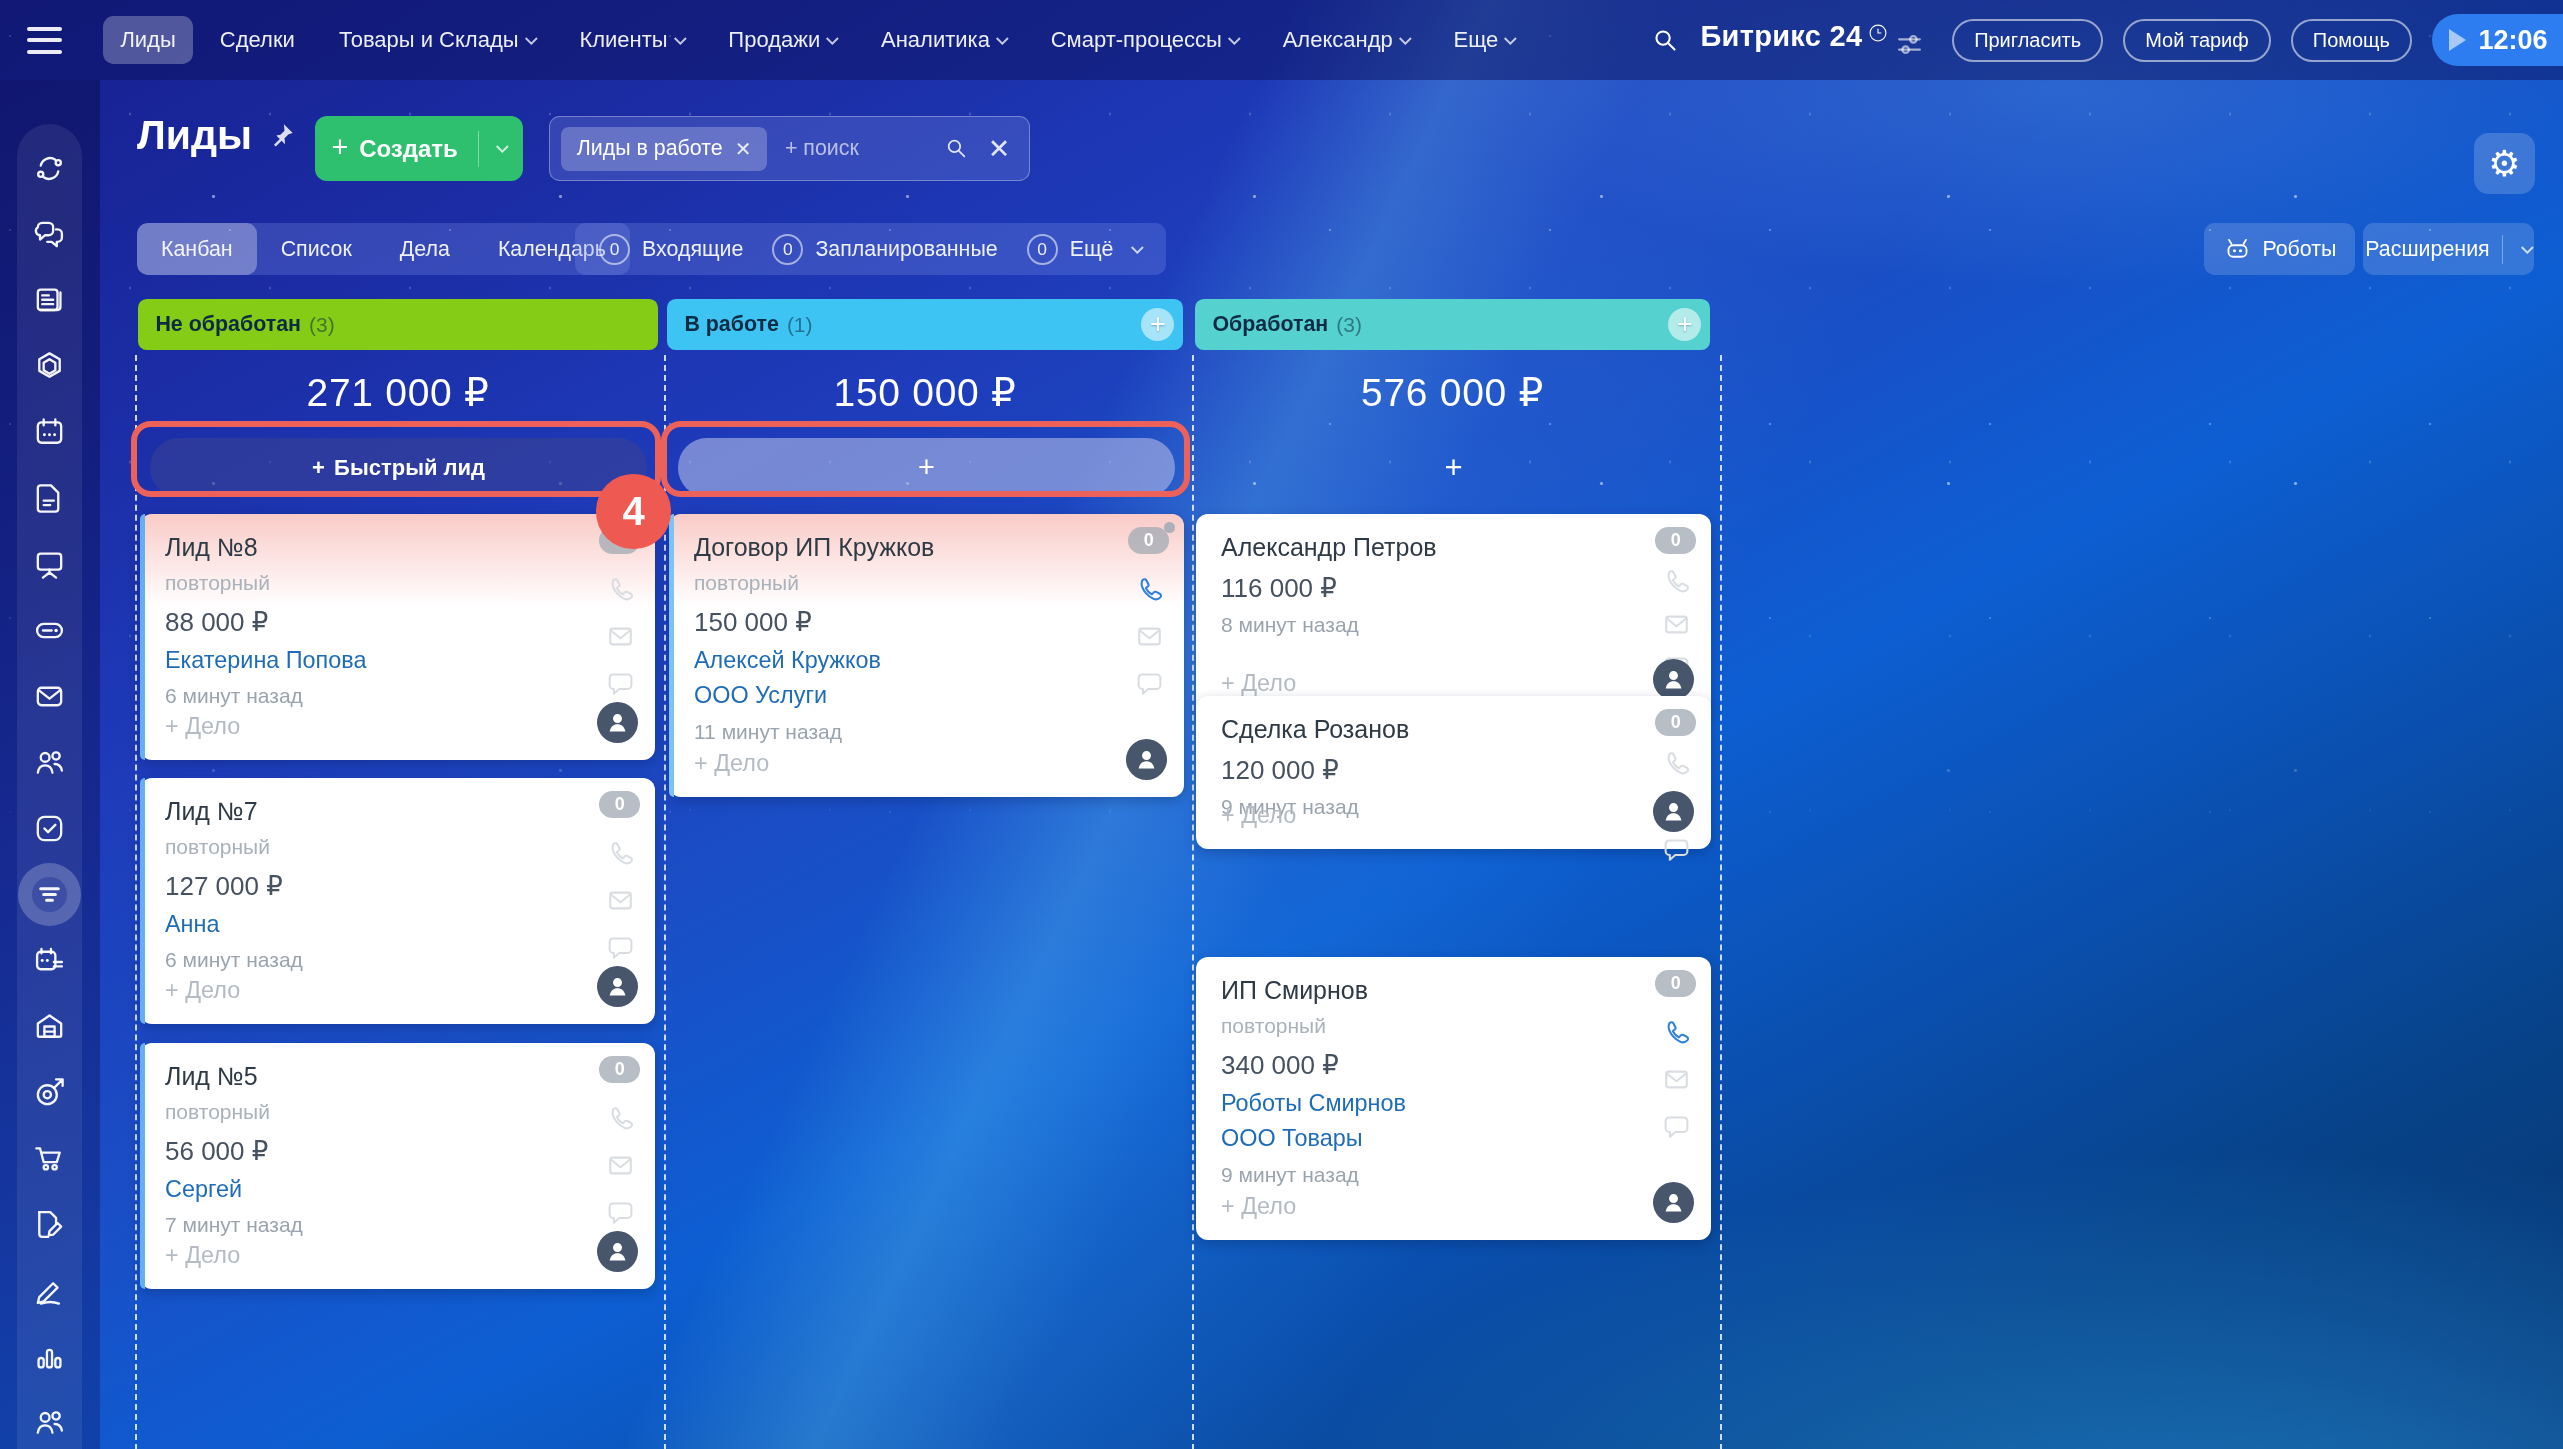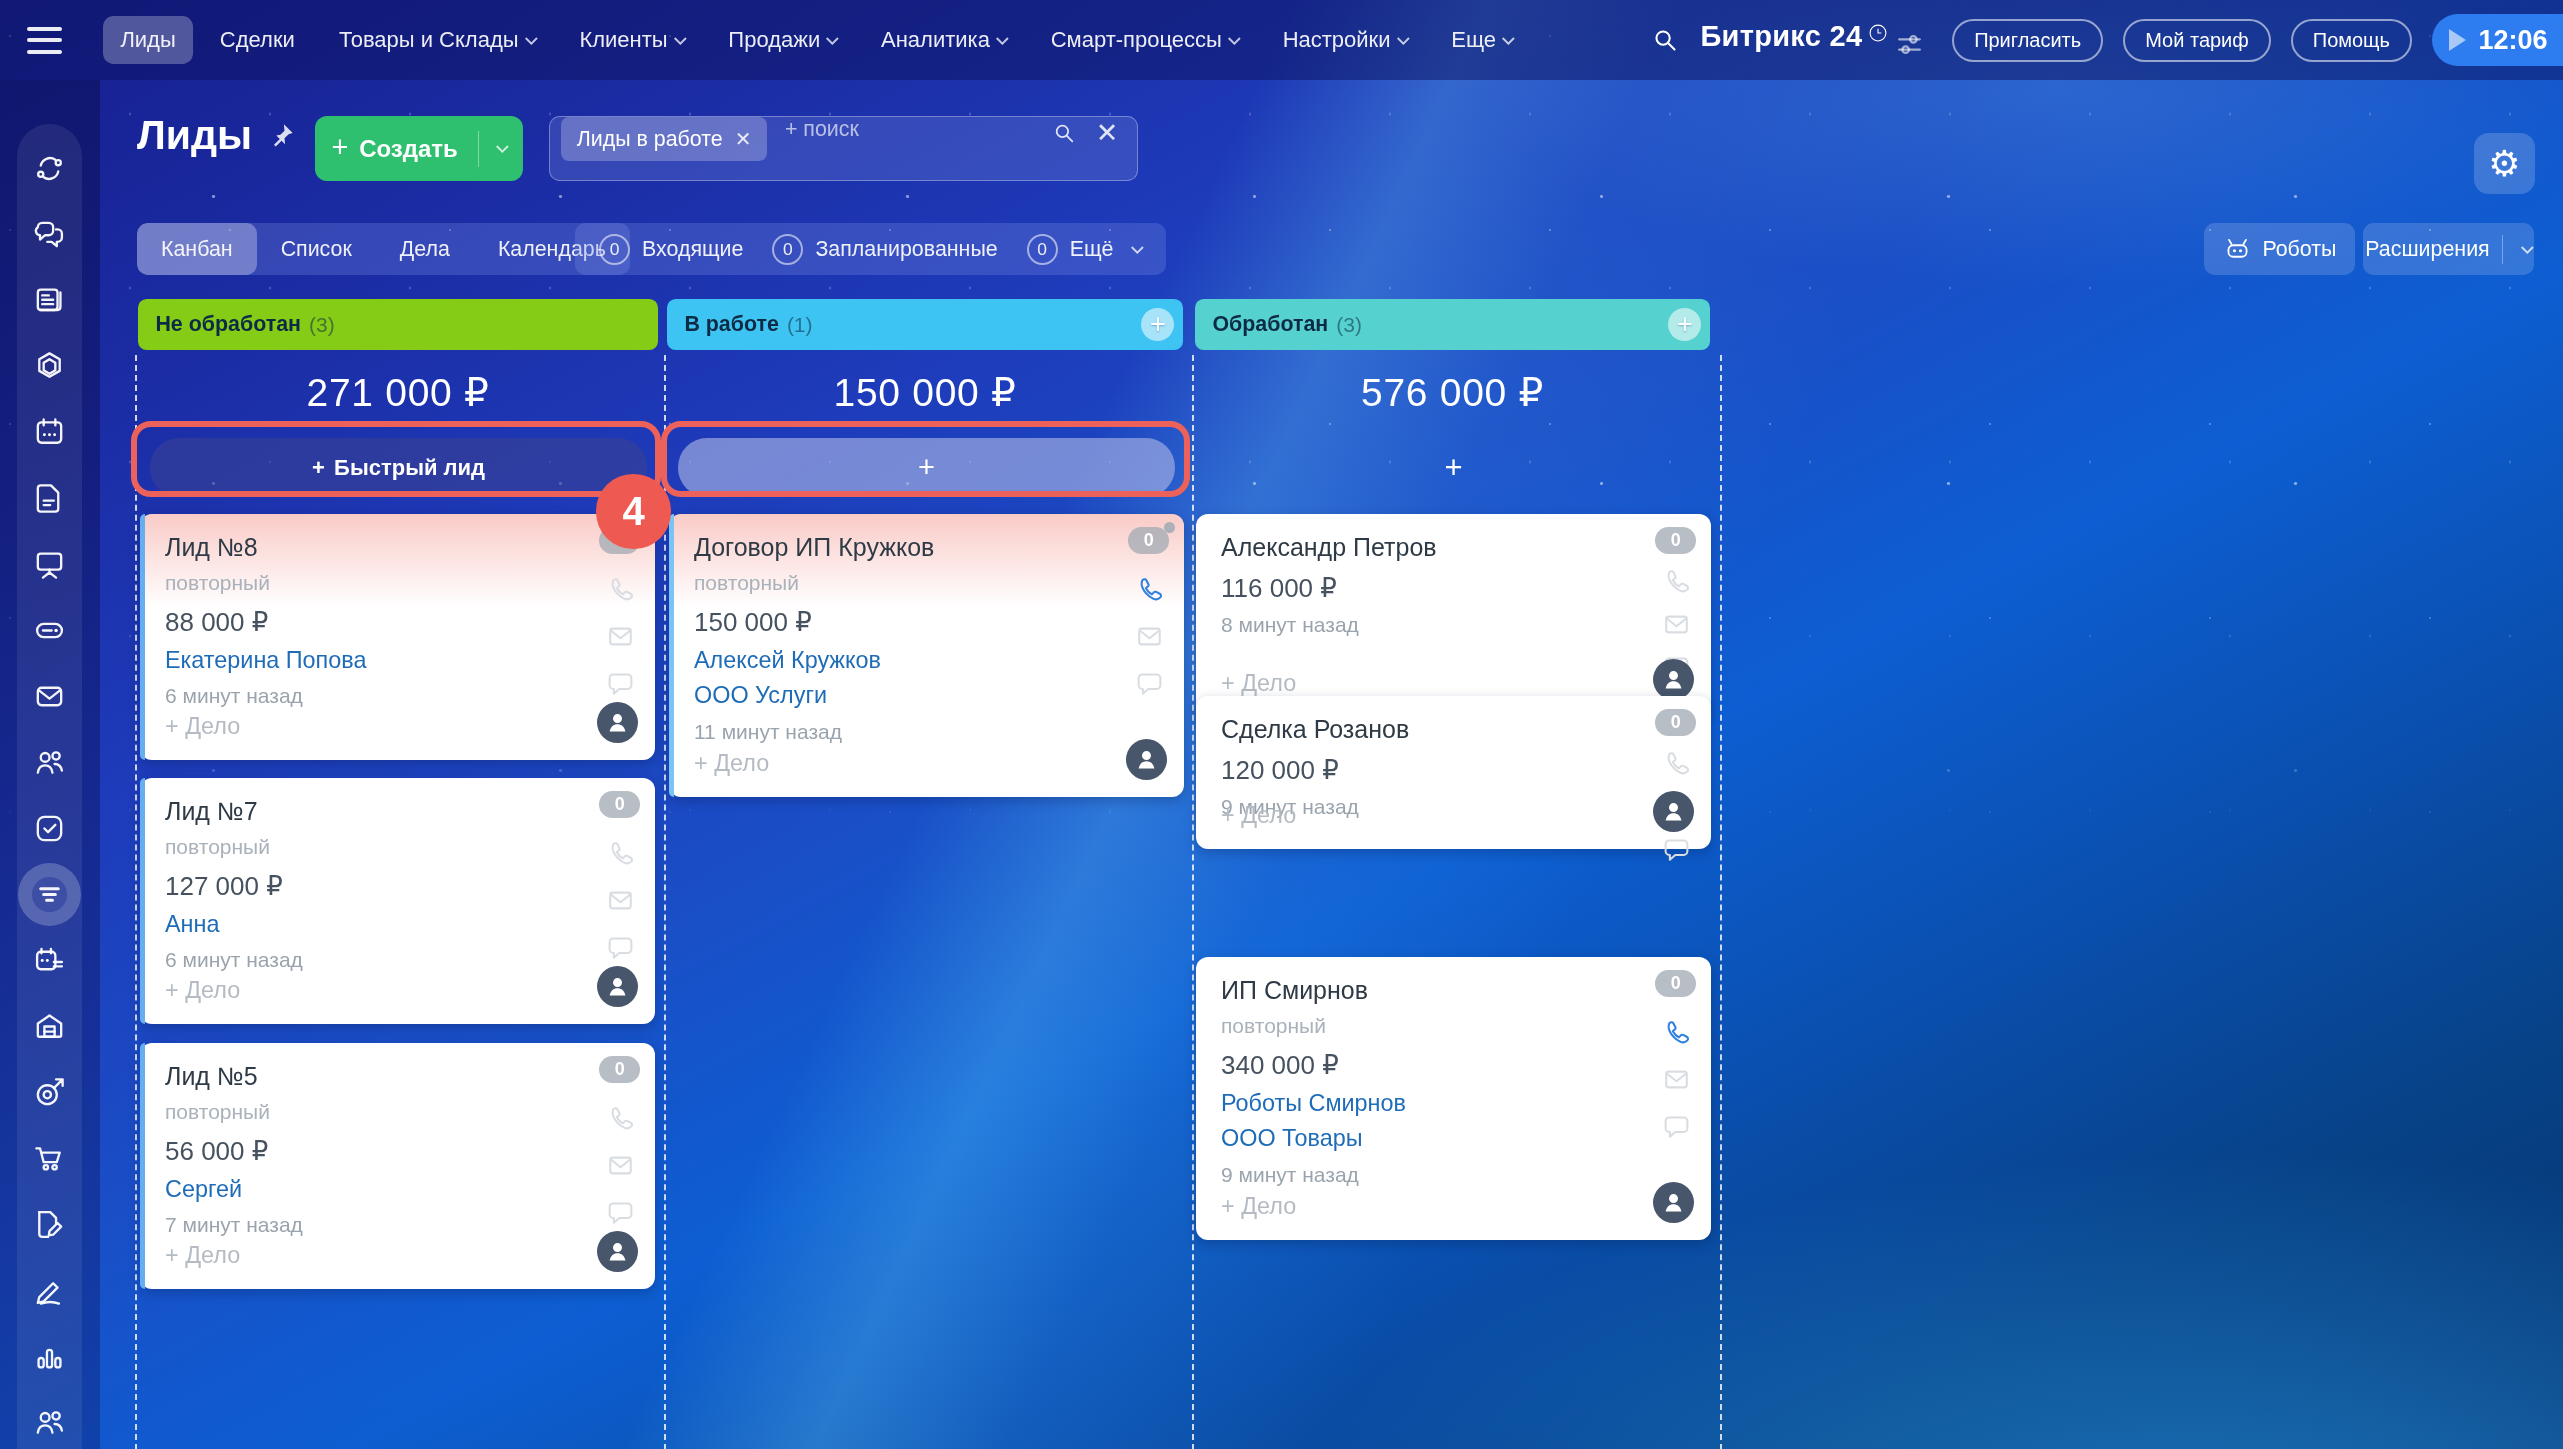--- a/index.html
+++ b/index.html
@@ -63,23 +63,23 @@
   .s-item.active { box-shadow:0 0 0 14px rgba(255,255,255,0.22); background:rgba(255,255,255,0.10); }
 
   
   .page-title { position:absolute; left:137px; top:112px; font-size:41px; font-weight:700; z-index:10;
     display:flex; align-items:center; gap:14.7px;}
   .create-btn { position:absolute; left:315px; top:116px; height:65px; width:208px; background:#2ec06f;
     border-radius:12px; display:flex; align-items:center; justify-content:center; gap:10.7px;
     font-size:24px; font-weight:700; z-index:10; cursor:pointer; }
   .create-btn .plus { font-size:29px; font-weight:400; margin-top:-2.7px; }
   .create-btn .divider { width:1.3px; height:36px; background:rgba(255,255,255,0.4); margin-left:9.3px; }
-  .filter-bar { position:absolute; left:549px; top:116px; width:589px; height:65px;
+  .filter-bar { position:absolute; left:549px; top:116px; width:481px; height:65px;
     background:rgba(108,128,216,0.32); border:1.3px solid rgba(255,255,255,0.32); border-radius:10.7px;
-    display:flex; align-items:flex-start; z-index:10; cursor:text; }
+    display:flex; align-items:center; z-index:10; cursor:text; }
   .filter-chip { margin-left:10.7px; background:rgba(255,255,255,0.24); border-radius:8px; height:44px;
     display:flex; align-items:center; gap:12px; padding:0 16px; font-size:21.4px; cursor:pointer; }
   .filter-chip .x { font-size:20px; opacity:.85; cursor:pointer; }
   .filter-ph { font-size:21.4px; color:rgba(255,255,255,0.65); margin-left:17.4px; flex:1; }
   .filter-icons { display:flex; align-items:center; gap:18.7px; margin-right:18.7px; }
   .filter-icons svg { width:25px; height:25px; stroke:rgba(255,255,255,0.85); stroke-width:3.4; fill:none; stroke-linecap:round;}
   .filter-icons .x2 { font-size:27px; color:rgba(255,255,255,0.85); font-weight:300; cursor:pointer;}
 
   .tabs { position:absolute; left:137px; top:223px; height:52px; background:rgba(120,140,224,0.30);
     border-radius:10.7px; display:flex; align-items:stretch; z-index:10; overflow:hidden;}
@@ -183,21 +183,21 @@
       </div>
     <div class="nav-item">
         <span>Аналитика</span>
         <i class="chev"></i>
       </div>
     <div class="nav-item">
         <span>Смарт-процессы</span>
         <i class="chev"></i>
       </div>
     <div class="nav-item">
-        <span>Настройки</span>
+        <span>Александр</span>
         <i class="chev"></i>
       </div>
     <div class="nav-item">
         <span>Еще</span>
         <i class="chev"></i>
       </div>
   </div>
   <div class="top-right">
     <svg class="search-icon-top" viewBox="0 0 48 48">
         <circle cx="20" cy="20" r="11"></circle>

